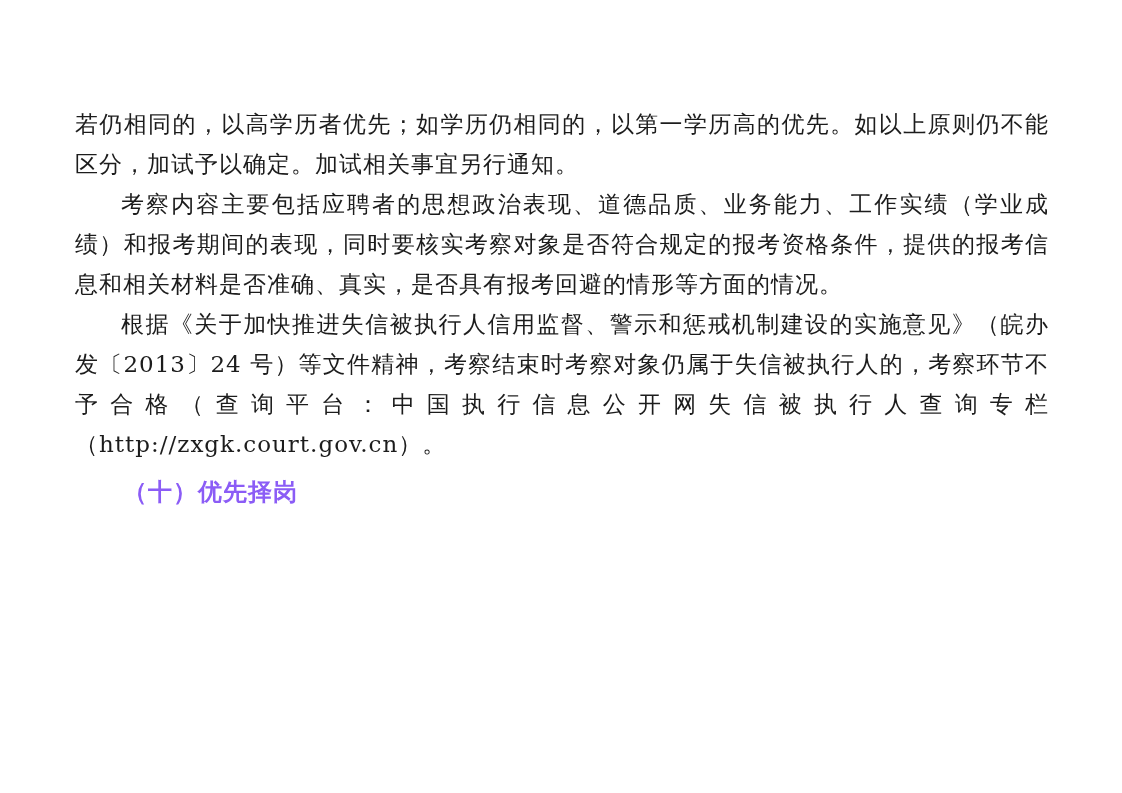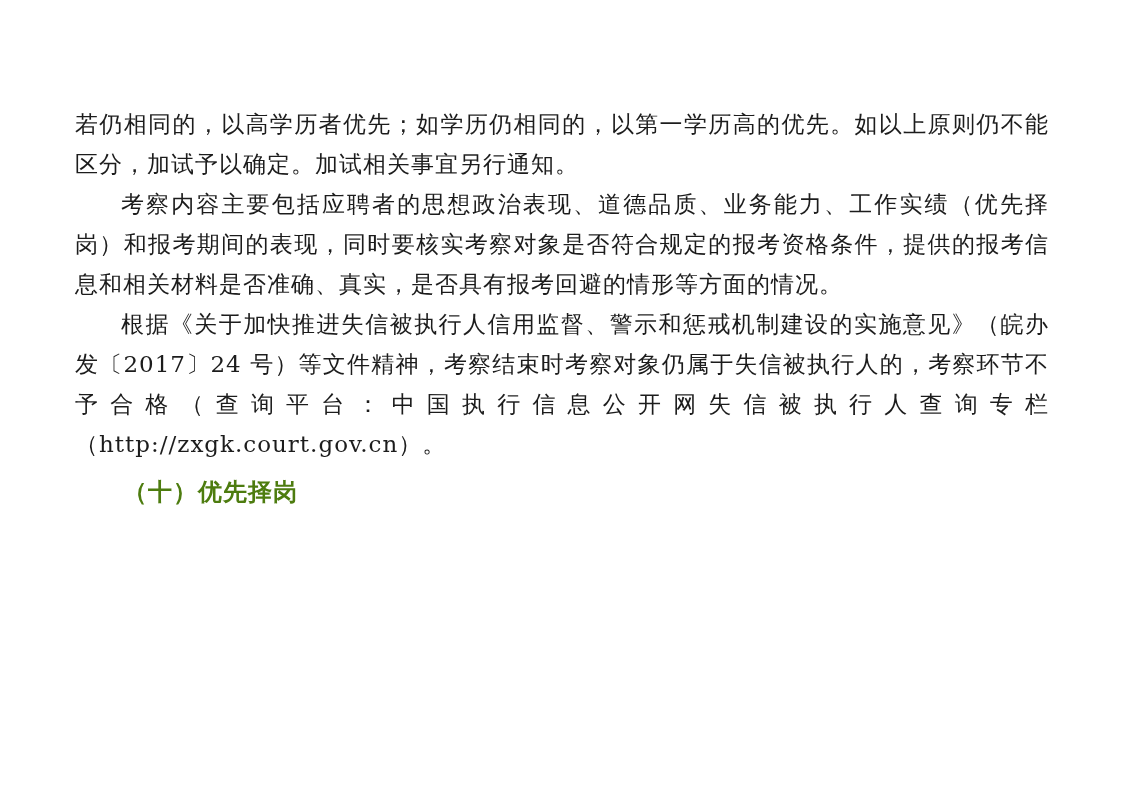--- a/index.html
+++ b/index.html
@@ -39,26 +39,26 @@
   }
   .section-heading {
     font-family: "Liberation Sans", "DejaVu Sans", sans-serif;
     font-weight: 700;
     font-size: 24px;
     line-height: 40px;
     letter-spacing: 1px;
     margin: 8px 0 0 0;
     text-indent: 2em;
     text-align: left;
-    color: #4d7c0f;
+    color: #8b5cf6;
   }
 </style>
 </head>
 <body>
 
 <div class="page">
   <div class="text-block">
     <p>若仍相同的，以高学历者优先；如学历仍相同的，以第一学历高的优先。如以上原则仍不能区分，加试予以确定。加试相关事宜另行通知。</p>
-    <p class="para-indent">考察内容主要包括应聘者的思想政治表现、道德品质、业务能力、工作实绩（优先择岗）和报考期间的表现，同时要核实考察对象是否符合规定的报考资格条件，提供的报考信息和相关材料是否准确、真实，是否具有报考回避的情形等方面的情况。</p>
-    <p class="para-indent">根据《关于加快推进失信被执行人信用监督、警示和惩戒机制建设的实施意见》（皖办发〔2017〕24 号）等文件精神，考察结束时考察对象仍属于失信被执行人的，考察环节不予合格（查询平台：中国执行信息公开网失信被执行人查询专栏（http://zxgk.court.gov.cn）。</p>
+    <p class="para-indent">考察内容主要包括应聘者的思想政治表现、道德品质、业务能力、工作实绩（学业成绩）和报考期间的表现，同时要核实考察对象是否符合规定的报考资格条件，提供的报考信息和相关材料是否准确、真实，是否具有报考回避的情形等方面的情况。</p>
+    <p class="para-indent">根据《关于加快推进失信被执行人信用监督、警示和惩戒机制建设的实施意见》（皖办发〔2013〕24 号）等文件精神，考察结束时考察对象仍属于失信被执行人的，考察环节不予合格（查询平台：中国执行信息公开网失信被执行人查询专栏（http://zxgk.court.gov.cn）。</p>
     <h3 class="section-heading">（十）优先择岗</h3>
   </div>
 </div>
 
 </body></html>

